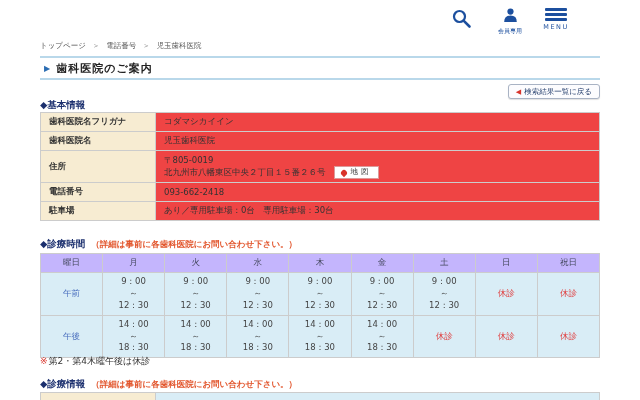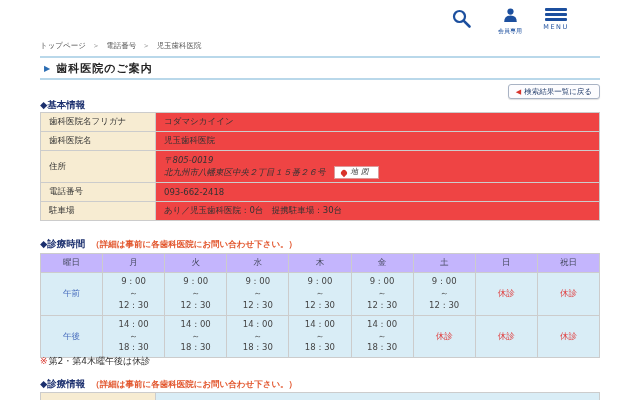--- a/index.html
+++ b/index.html
@@ -45,23 +45,23 @@
     display: flex; align-items: center;
   }
   .back-arrow { color: #d9342b; font-size: 7px; margin-right: 3px; }
   
   .sec-head { position: absolute; left: 40px; font-size: 9.5px; font-weight: bold; color: #1b2f6e; }
   .sec-note { font-size: 8.5px; color: #e2552c; margin-left: 6px; font-weight: bold; }
   
   table { border-collapse: collapse; table-layout: fixed; width: 560px; font-size: 8.5px; }
   td, th { border: 1px solid #cccccc; }
   .basic-table { position: absolute; left: 40px; top: 112px; }
-  .basic-table .lbl { background: #f7ecd2; padding: 3px 8px; text-align: left; font-weight: normal; color: #333; vertical-align: middle; }
+  .basic-table .lbl { background: #f7ecd2; padding: 3px 8px; text-align: left; font-weight: bold; color: #333; vertical-align: middle; }
   .basic-table .val { background: #ef4444; padding: 3px 8px; color: #333; vertical-align: middle; }
-  .addr-line { line-height: 1.45; font-style: italic; }
+  .addr-line { line-height: 1.45; }
   .map-btn {
     display: inline-flex; align-items: center; margin-left: 8px;
     border: 1px solid #dc9a9a; border-radius: 0; background: #fff;
     padding: 0px 6px; font-size: 7.5px; color: #333; cursor: pointer; letter-spacing: 3px;
   }
   .map-pin { width: 6px; height: 6px; border-radius: 50% 50% 50% 0; background: #d9342b; display: inline-block; margin-right: 4px; transform: rotate(-45deg); }
   .hours-table { position: absolute; left: 40px; top: 253px; }
   .hours-table th { background: #c4b5fd; padding: 3px 0; font-weight: normal; color: #44485e; text-align: center; }
   .hours-table td { background: #d9edf6; text-align: center; }
   .rowlbl { color: #4a6fbe; font-size: 8.5px; }
@@ -153,21 +153,21 @@
             </span>
       </div>
     </td>
   </tr>
   <tr>
     <td class="lbl">電話番号</td>
     <td class="val">093-662-2418</td>
   </tr>
   <tr>
     <td class="lbl">駐車場</td>
-    <td class="val">あり／児玉歯科医院：0台　提携駐車場：30台</td>
+    <td class="val">あり／専用駐車場：0台　専用駐車場：30台</td>
   </tr>
 </tbody>
   </table>
 
 <div class="sec-head" style="top:238px;">
   <span>◆診療時間</span><span class="sec-note">（詳細は事前に各歯科医院にお問い合わせ下さい。）</span>
 </div>
 
 <table class="hours-table">
   <colgroup>

